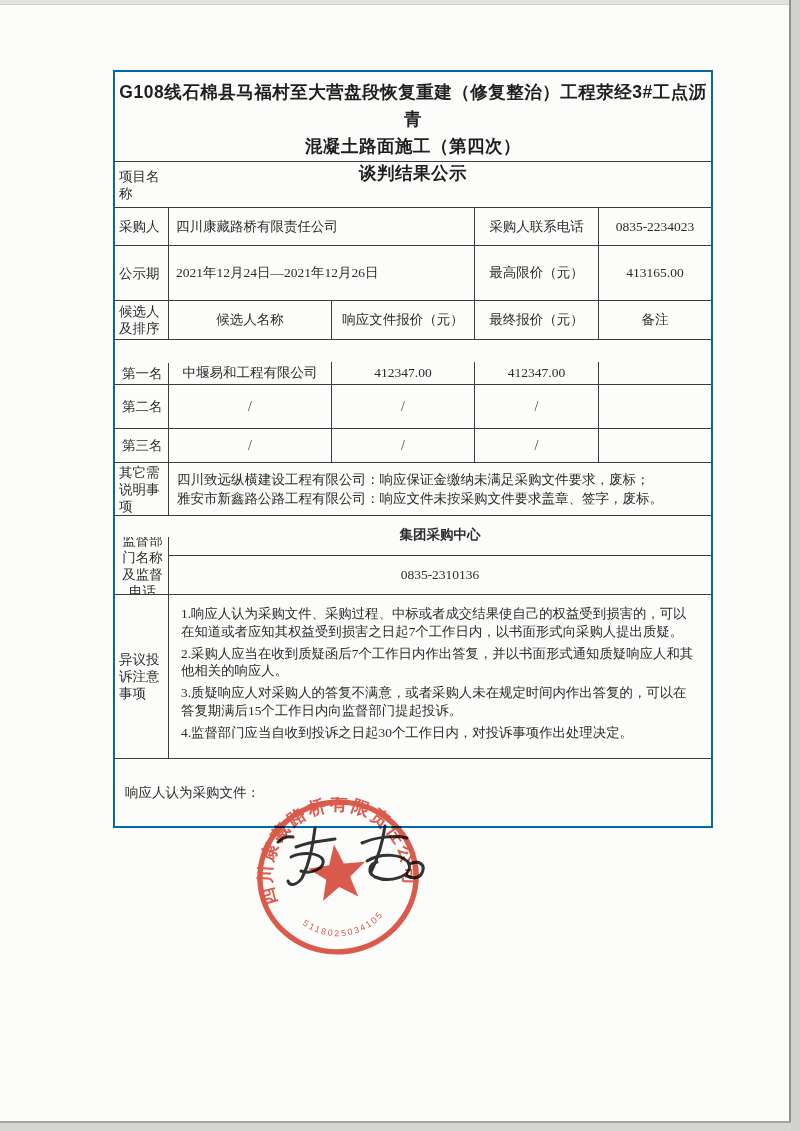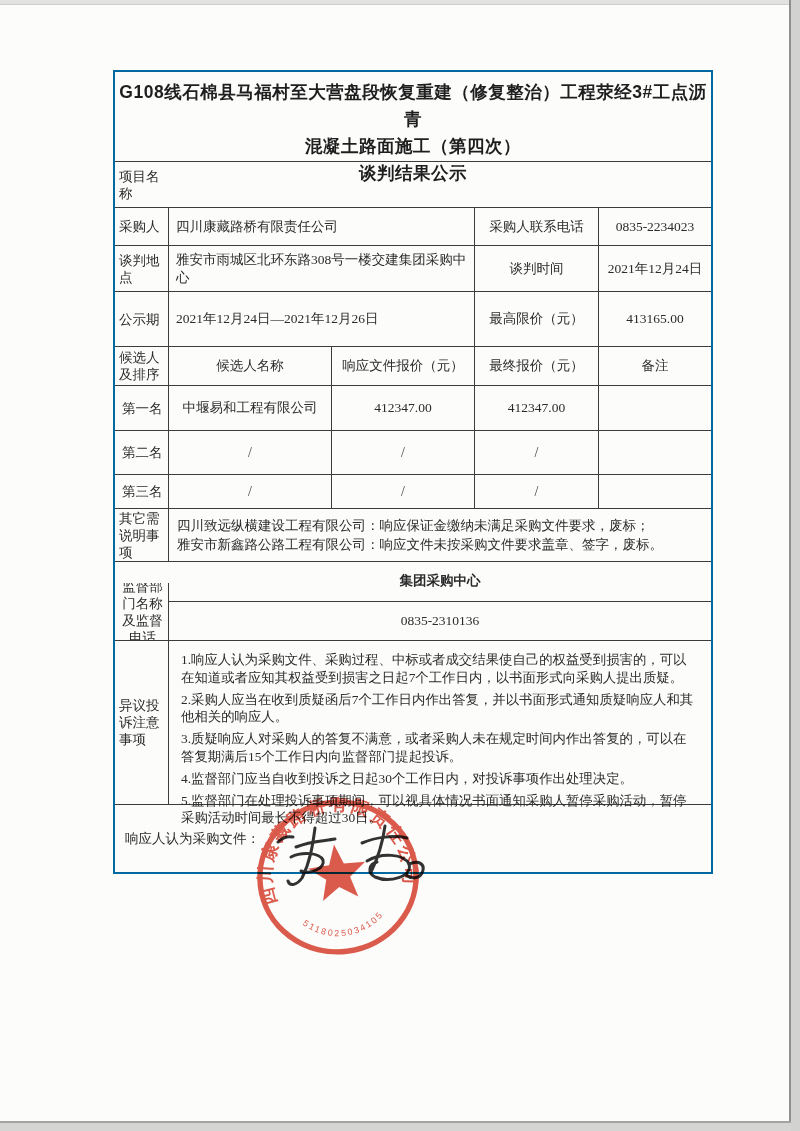--- a/index.html
+++ b/index.html
@@ -41,21 +41,21 @@
 
   .r-title{height:90px;display:block;text-align:center;
     font-family:"Liberation Sans", sans-serif;font-weight:bold;
     font-size:17.5px;line-height:27px;color:#1e1e1e;letter-spacing:.5px;
     padding-top:7px;}
   .r2{height:46px;}
   .r3{height:38px;}
   .r4{height:46px;}
   .r5{height:55px;}
   .r6{height:39px;}
-  .r7{height:45px;}
+  .r7{height:45px;align-items:flex-end;}
   .r8{height:44px;}
   .r9{height:34px;}
   .r10{height:53px;}
   .r11{height:79px;}
   .r12{height:164px;}
   .r13{height:67px;}
 
   .w-c2{width:306px;}
   .w-c3{width:124px;}
   .w-last{flex:1;}
@@ -94,26 +94,20 @@
       <div class="cell lab">项目名称</div>
     </div>
 
     <div class="row r3">
       <div class="cell lab">采购人</div>
       <div class="cell al w-c2">四川康藏路桥有限责任公司</div>
       <div class="cell ac w-c3">采购人联系电话</div>
       <div class="cell ac w-last">0835-2234023</div>
     </div>
 
-    <div class="row r4">
-      <div class="cell lab">谈判地点</div>
-      <div class="cell al w-c2">雅安市雨城区北环东路308号一楼交建集团采购中心</div>
-      <div class="cell ac w-c3">谈判时间</div>
-      <div class="cell ac w-last">2021年12月24日</div>
-    </div>
 
     <div class="row r5">
       <div class="cell lab">公示期</div>
       <div class="cell al w-c2">2021年12月24日—2021年12月26日</div>
       <div class="cell ac w-c3">最高限价（元）</div>
       <div class="cell ac w-last">413165.00</div>
     </div>
 
     <div class="row r6">
       <div class="cell lab">候选人及排序</div>
@@ -163,21 +157,20 @@
       </div>
     </div>
 
     <div class="row r12">
       <div class="cell lab">异议投诉注意事项</div>
       <div class="obj-cell">
         <p>1.响应人认为采购文件、采购过程、中标或者成交结果使自己的权益受到损害的，可以在知道或者应知其权益受到损害之日起7个工作日内，以书面形式向采购人提出质疑。</p>
         <p>2.采购人应当在收到质疑函后7个工作日内作出答复，并以书面形式通知质疑响应人和其他相关的响应人。</p>
         <p>3.质疑响应人对采购人的答复不满意，或者采购人未在规定时间内作出答复的，可以在答复期满后15个工作日内向监督部门提起投诉。</p>
         <p>4.监督部门应当自收到投诉之日起30个工作日内，对投诉事项作出处理决定。</p>
-        <p>5.监督部门在处理投诉事项期间，可以视具体情况书面通知采购人暂停采购活动，暂停采购活动时间最长不得超过30日。</p>
       </div>
     </div>
 
     <div class="row r13">
       <div class="cell al w-last" style="padding-left:10px;">响应人认为采购文件：</div>
     </div>
   </div>
 
   <svg class="stamp" viewBox="0 0 200 190">
     <g transform="rotate(-7 100 95)" opacity="0.86">

